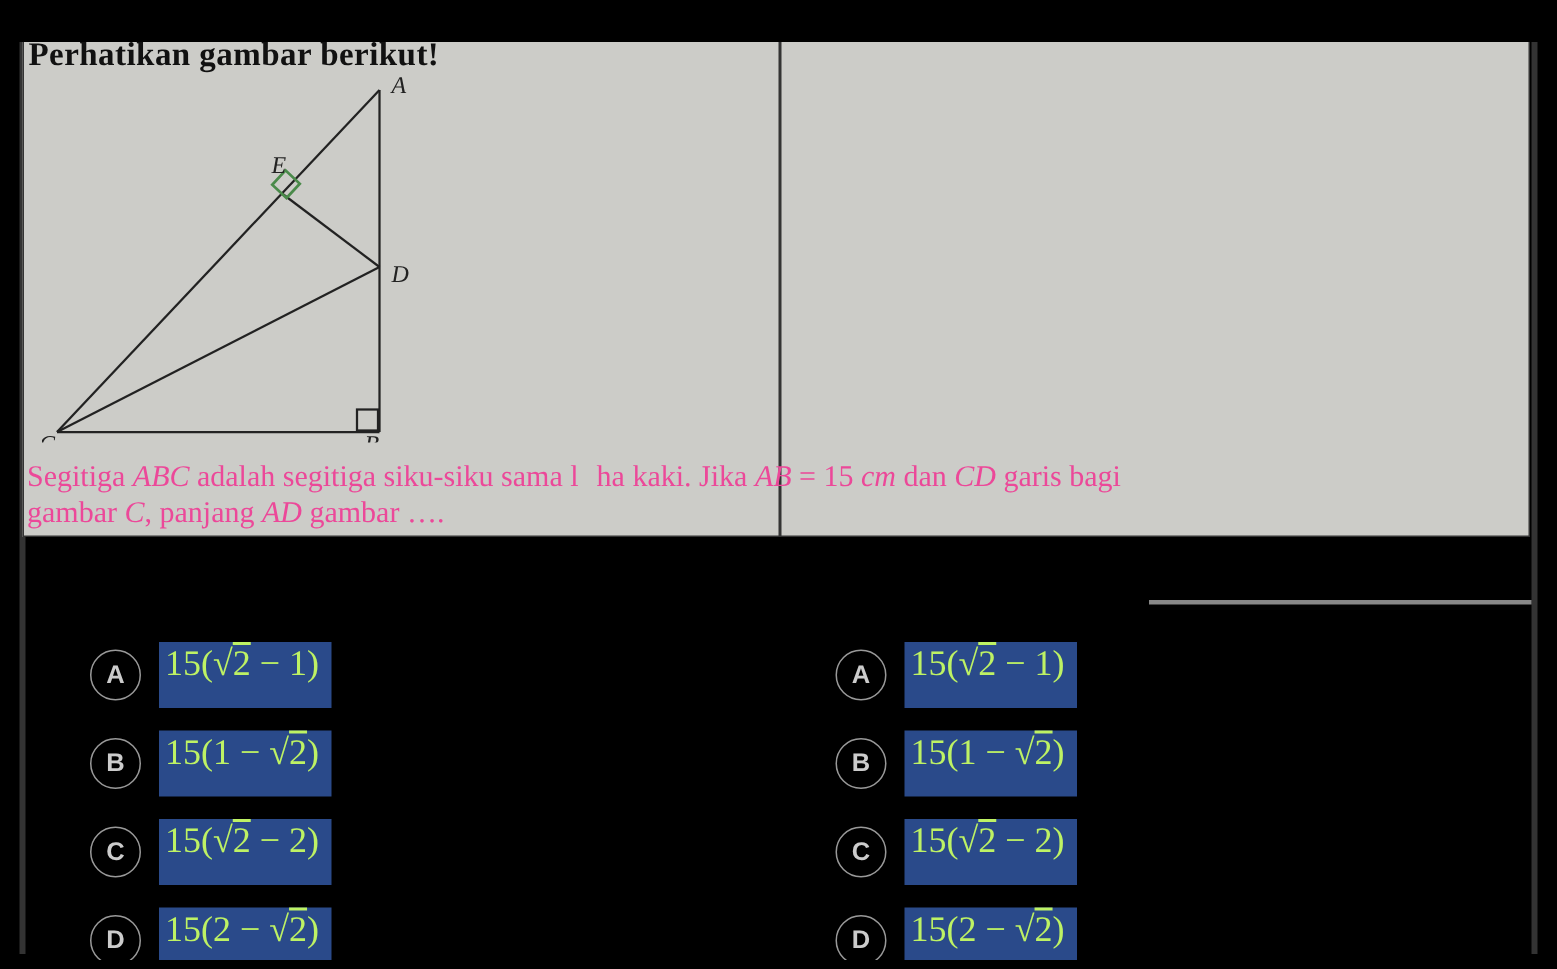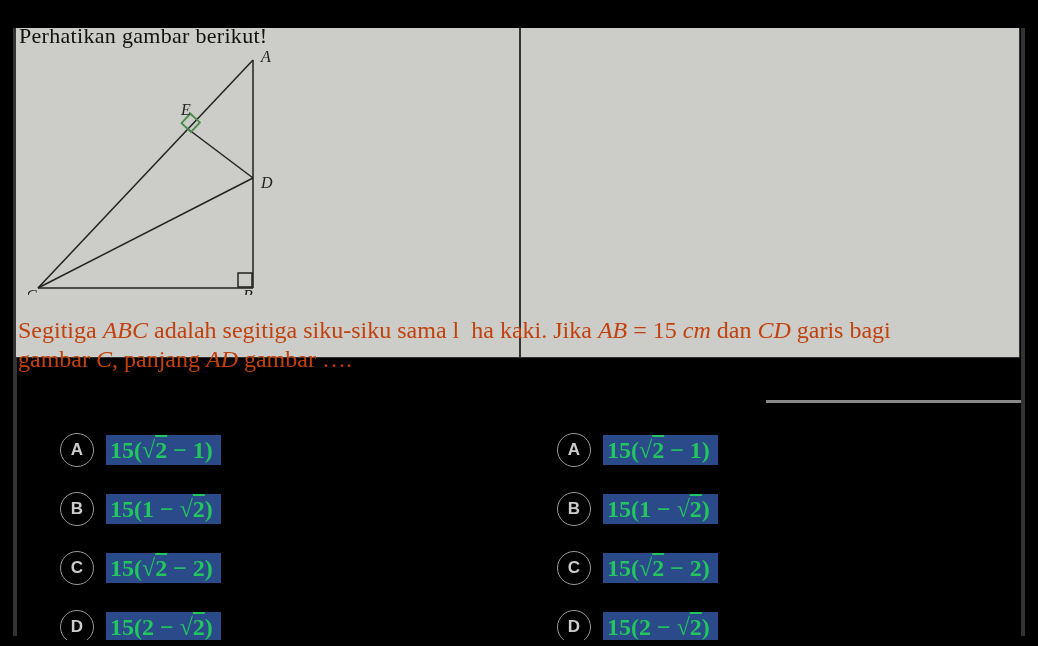--- a/index.html
+++ b/index.html
@@ -30,21 +30,21 @@
       left: 519px;
       width: 2px;
       height: 332px;
       background: #333;
     }
     .header-text {
       position: absolute;
       top: 23px;
       left: 19px;
       font-family: "Times New Roman", serif;
-      font-weight: normal;
+      font-weight: bold;
       font-size: 22px;
       color: #111;
       letter-spacing: 0.3px;
     }
     .black-bar {
       position: absolute;
       top: 0;
       left: 0;
       width: 1038px;
       height: 28px;
@@ -53,25 +53,25 @@
     }
     .diagram-area {
       position: absolute;
       top: 50px;
       left: 28px;
       width: 245px;
       height: 245px;
     }
     .question-text {
       position: absolute;
-      top: 316px;
+      top: 306px;
       left: 18px;
       width: 1000px;
-      font-size: 24px;
-      color: #c2410c;
+      font-size: 20px;
+      color: #ec4899;
       line-height: 1.2;
     }
     .italic-var {
       font-style: italic;
     }
     .hr-line {
       position: absolute;
       top: 400px;
       left: 766px;
       width: 255px;
@@ -106,27 +106,26 @@
       justify-content: center;
       font-family: Arial, sans-serif;
       font-weight: bold;
       font-size: 17px;
       color: #ccc;
       margin-right: 12px;
       flex-shrink: 0;
     }
     .option-formula {
       background: #2a4a8a;
-      color: #22c55e;
+      color: #bef264;
       font-size: 24px;
-      padding: 2px 8px 2px 4px;
+      padding: 2px 8px 16px 4px;
       font-family: "Times New Roman", serif;
       display: inline-block;
       line-height: 1.1;
-      font-weight: bold;
     }
     .sqrt-overline {
       text-decoration: overline;
       text-decoration-thickness: 1.5px;
     }
     .black-bottom {
       position: absolute;
       bottom: 0;
       left: 0;
       width: 1038px;

